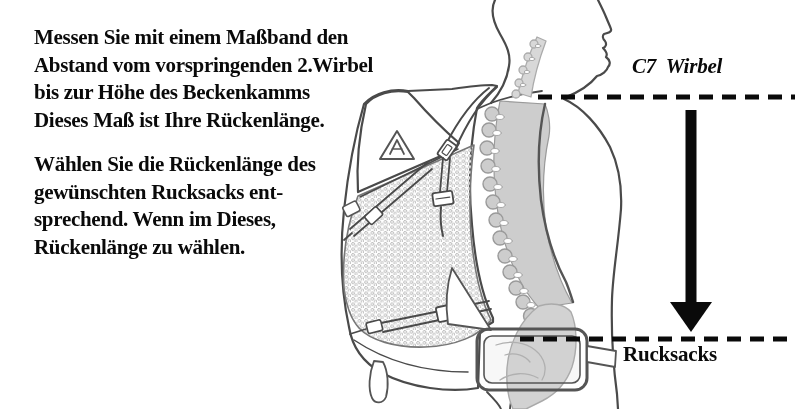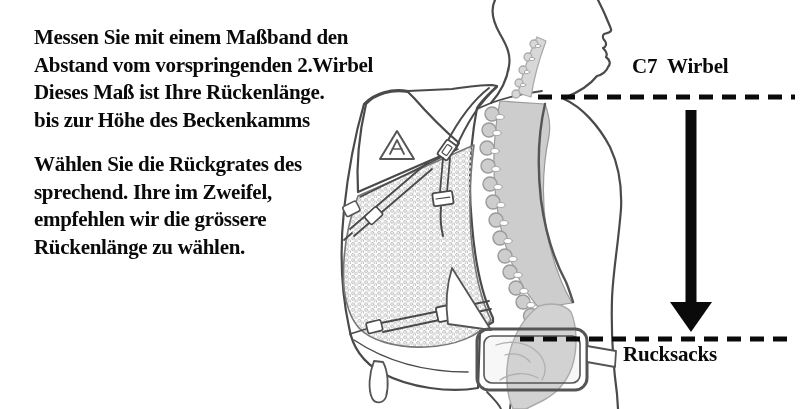--- a/index.html
+++ b/index.html
@@ -11,21 +11,21 @@
   .text-block{
     position:absolute;left:34px;top:24px;width:420px;
     font-weight:bold;font-size:21px;line-height:27.5px;
     color:#0a0a0a;letter-spacing:-0.3px;white-space:nowrap;
   }
   .para2{margin-top:17px;}
   .anno-label{
     position:absolute;font-weight:bold;font-size:21px;color:#0a0a0a;
     white-space:pre;letter-spacing:-0.2px;
   }
-  #c7-label{left:632px;top:54px;}
+  #c7-label{left:632px;top:54px;font-style:italic;}
   #beckenkamm-label{left:623px;top:342px;}
 </style>
 </head>
 <body>
 
 <div id="stage">
 
   <svg id="illustration" width="800" height="409" viewBox="0 0 800 409" fill="none" stroke-linecap="round" stroke-linejoin="round">
 
     <defs>
@@ -176,26 +176,26 @@
         <rect x="685.5" y="110" width="11" height="193"></rect>
         <polygon points="670,302 712,302 691,332"></polygon>
       </g>
     </g>
   </svg>
 
   <div class="text-block">
     <div class="para1">
       <div>Messen Sie mit einem Maßband den</div>
       <div>Abstand vom vorspringenden 2.Wirbel</div>
+      <div>bis zur Höhe des Beckenkamms</div>
       <div>Dieses Maß ist Ihre Rückenlänge.</div>
-      <div>bis zur Höhe des Beckenkamms</div>
     </div>
     <div class="para2">
-      <div>Wählen Sie die Rückgrates des</div>
-      <div>sprechend. Ihre im Zweifel,</div>
-      <div>empfehlen wir die grössere</div>
+      <div>Wählen Sie die Rückenlänge des</div>
+      <div>gewünschten Rucksacks ent-</div>
+      <div>sprechend. Wenn im Dieses,</div>
       <div>Rückenlänge zu wählen.</div>
     </div>
   </div>
 
   <div id="c7-label" class="anno-label">C7  Wirbel</div>
   <div id="beckenkamm-label" class="anno-label">Rucksacks</div>
 </div>
 
 </body></html>

